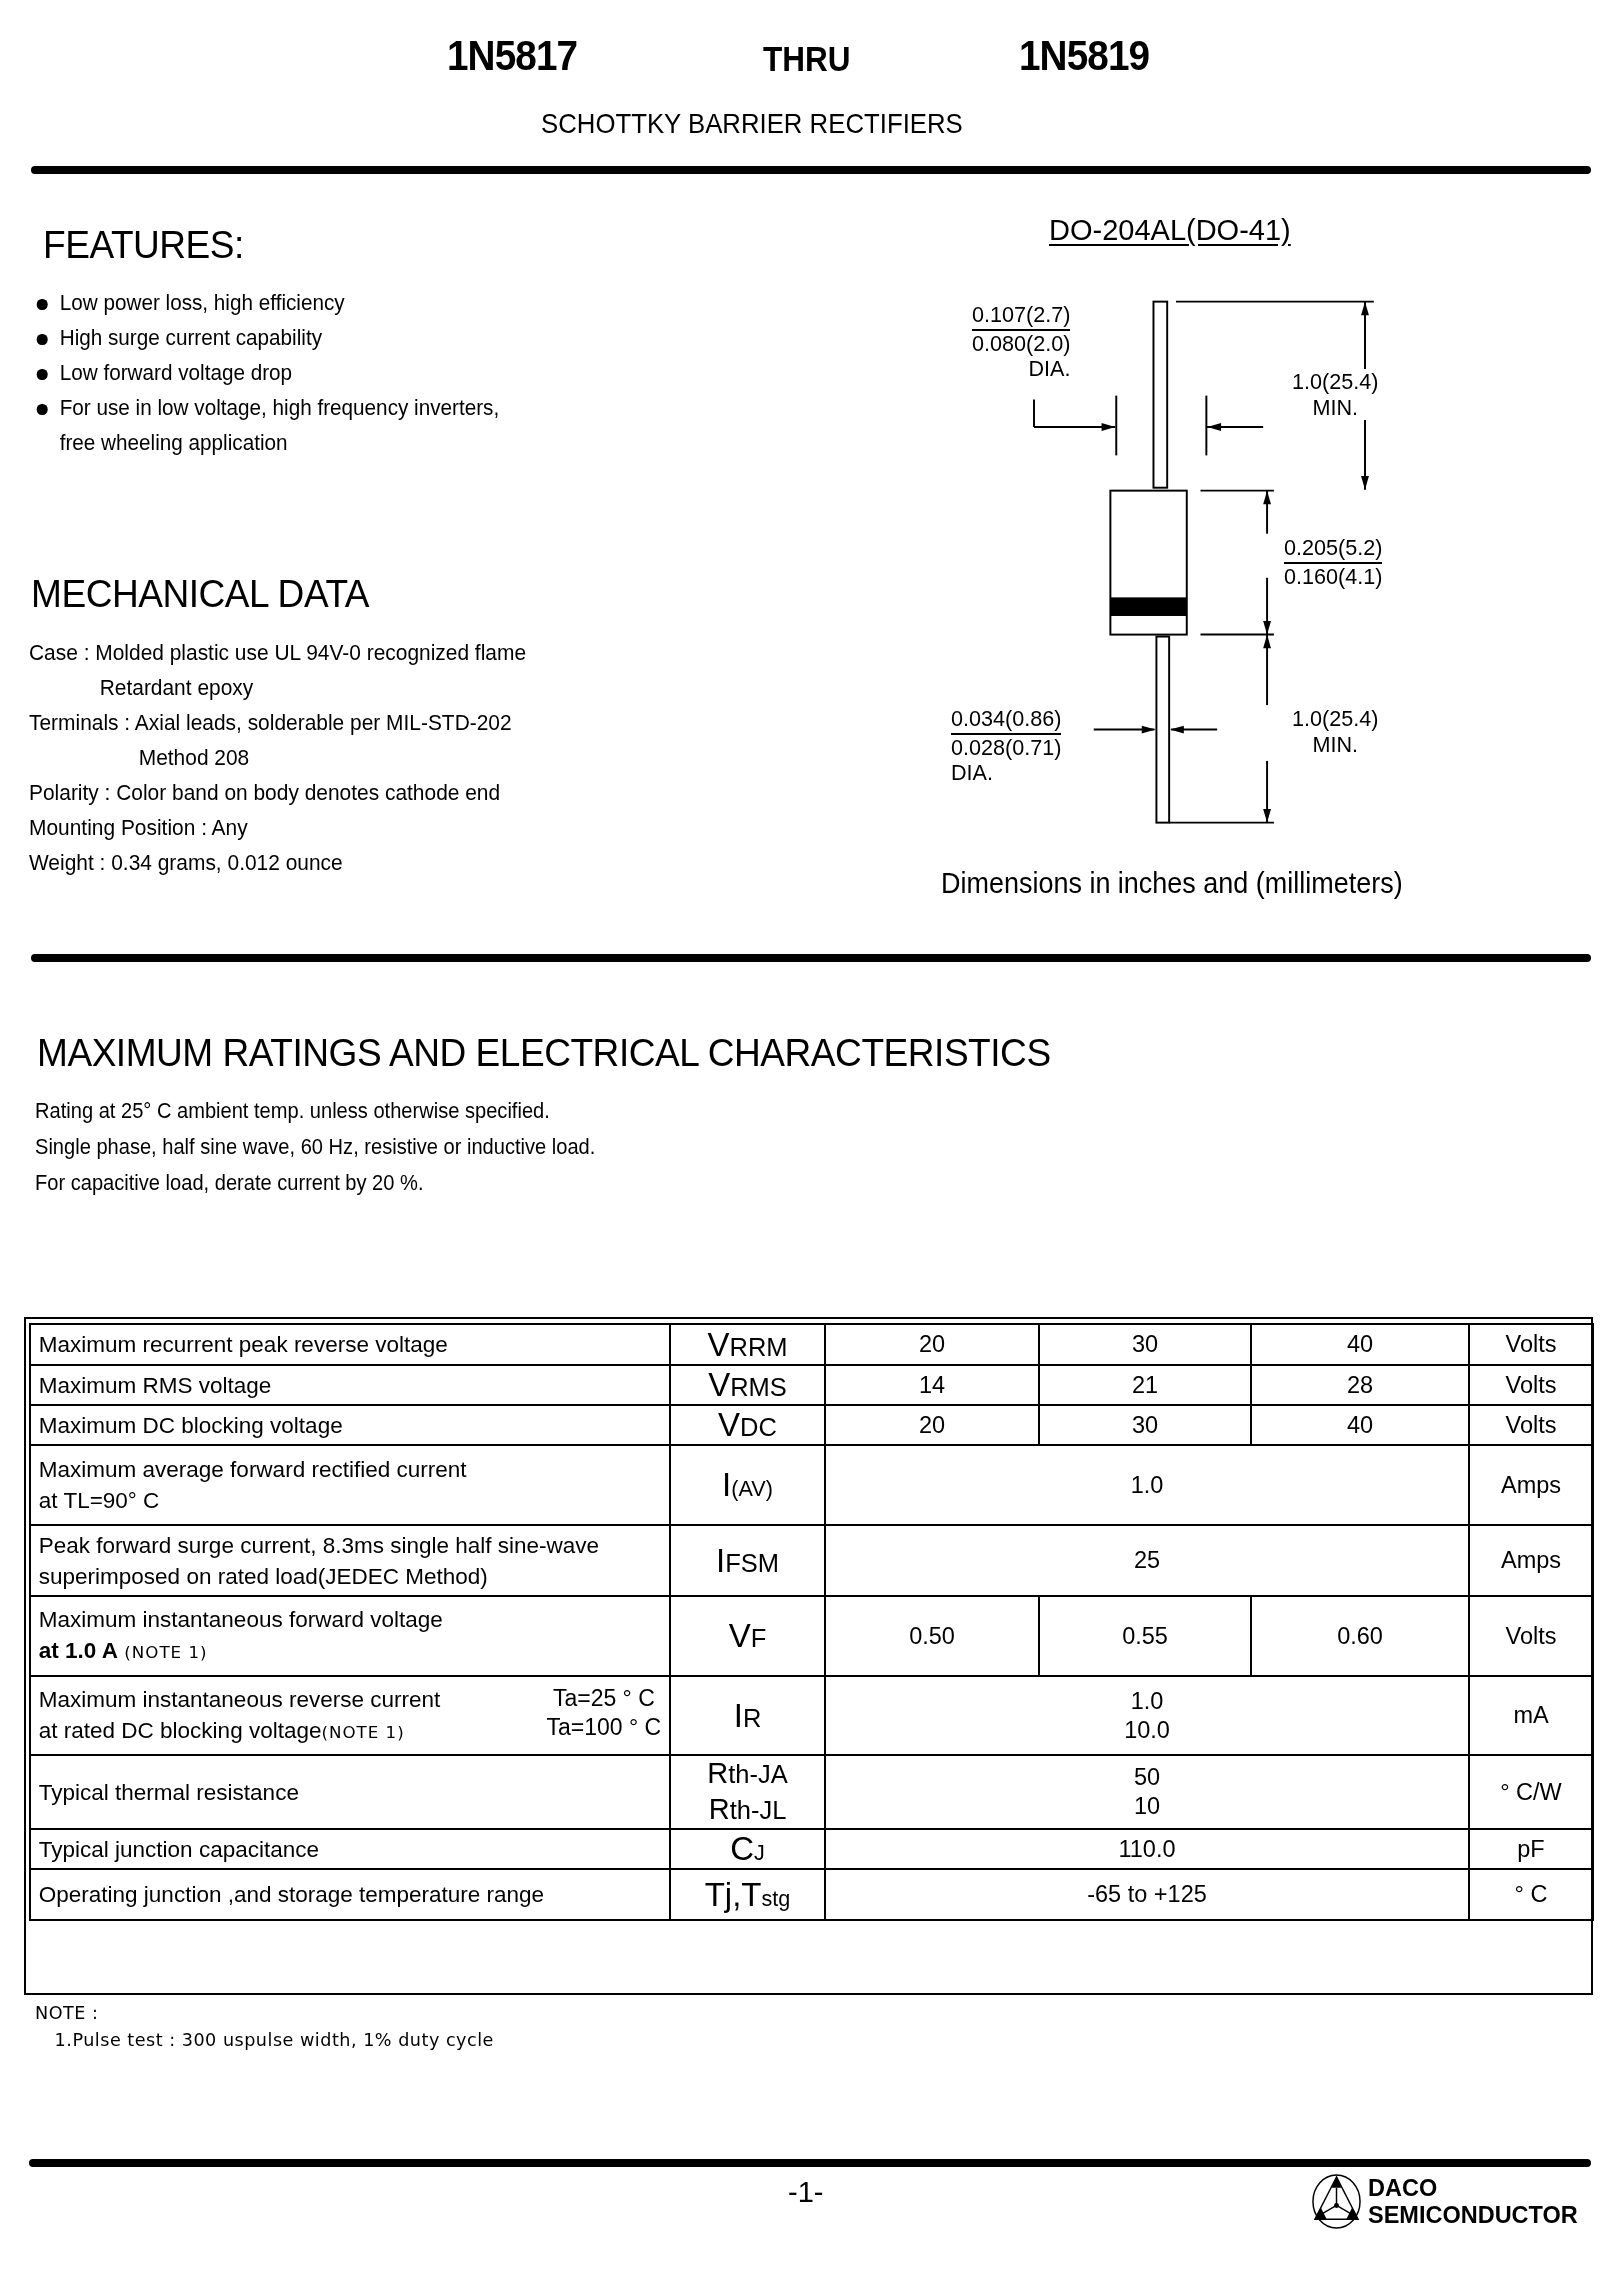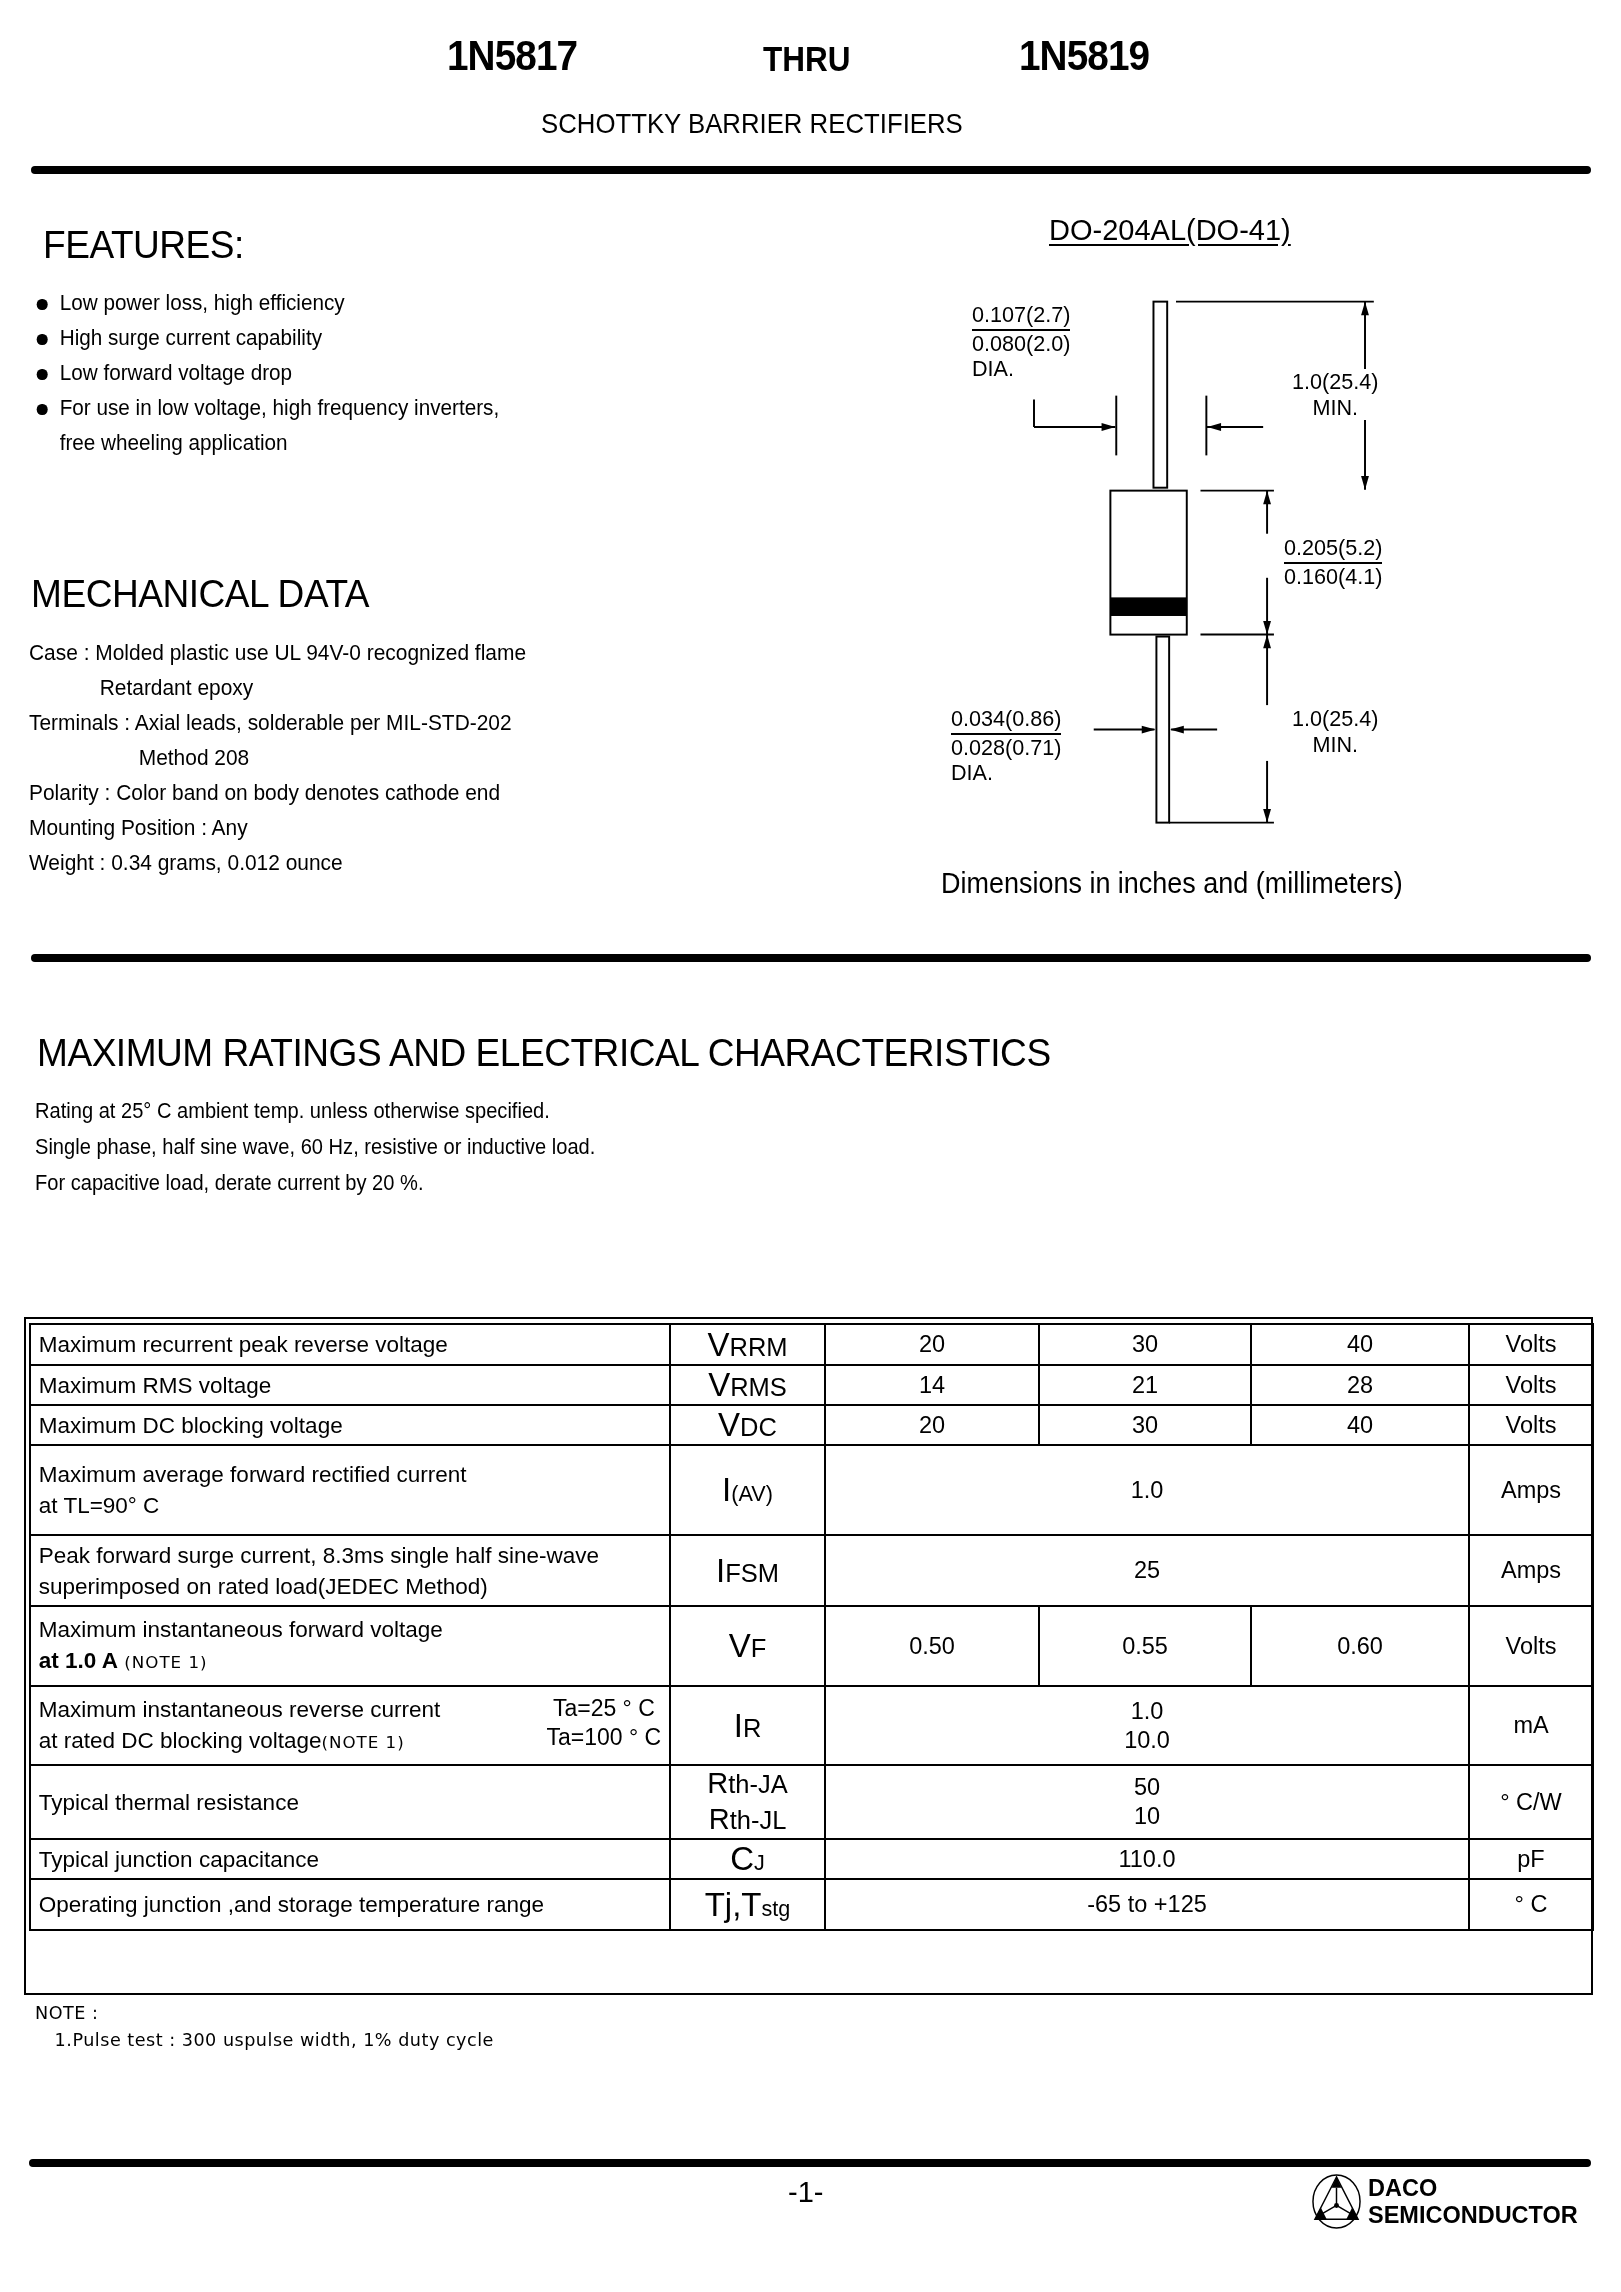--- a/index.html
+++ b/index.html
@@ -113,21 +113,21 @@
     <polygon points="1293,648 1289,634 1297,634"></polygon>
     <polygon points="1293,648 1289,662 1297,662"></polygon>
     <polygon points="1293,840 1289,826 1297,826"></polygon>
     <polygon points="1138,436 1124,432 1124,440"></polygon>
     <polygon points="1232,436 1246,432 1246,440"></polygon>
     <polygon points="1179,745 1165,741 1165,749"></polygon>
     <polygon points="1194,745 1208,741 1208,749"></polygon>
   </g>
 </svg>
 
-<div class="abs dim" style="left:972px; top:302px; text-align:left;">
+<div class="abs dim" style="left:972px; top:302px; text-align:right;">
   <div><span class="u">0.107(2.7)</span></div>
   <div>0.080(2.0)</div>
   <div>DIA.</div>
 </div>
 <div class="abs dim" style="left:1292px; top:369px; text-align:center; background:#fff;">
   <div>1.0(25.4)</div>
   <div>MIN.</div>
 </div>
 <div class="abs dim" style="left:1284px; top:535px;">
   <div><span class="u">0.205(5.2)</span></div>
@@ -185,21 +185,21 @@
 
   <tr style="height:40px;">
     <td class="cell-l">Maximum DC blocking voltage</td>
     <td class="sym"><span>V</span><span class="sub">DC</span></td>
     <td class="cell-c">20</td>
     <td class="cell-c">30</td>
     <td class="cell-c">40</td>
     <td class="unit">Volts</td>
   </tr>
 
-  <tr style="height:90px;">
+  <tr style="height:80px;">
     <td class="cell-l">
           <div>Maximum average forward rectified current</div>
           <div>at TL=90° C</div>
         </td>
     <td class="sym"><span>I</span><span class="sub" style="font-size:21.6px;">(AV)</span></td>
     <td class="cell-c" colspan="3">1.0</td>
     <td class="unit">Amps</td>
   </tr>
 
   <tr style="height:71px;">

